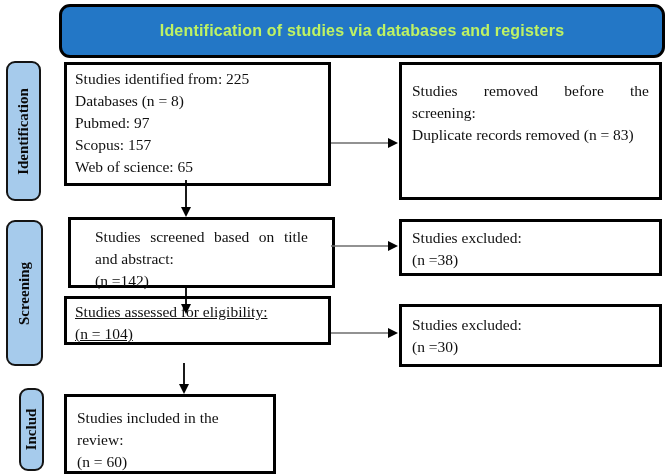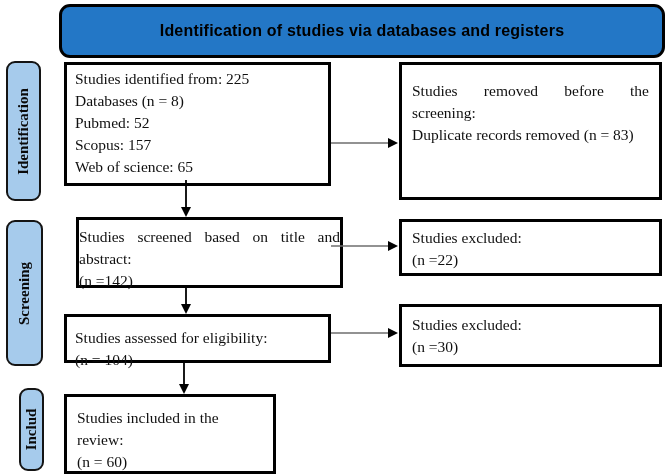--- a/index.html
+++ b/index.html
@@ -20,21 +20,21 @@
     left: 59px; top: 4px; width: 606px; height: 54px;
     background: var(--header_fill, #2377C6);
     border: 3px solid #000;
     border-radius: 11px;
     display: flex; align-items: center; justify-content: center;
   }
   .header-title {
     font-family: "Liberation Sans", sans-serif;
     font-weight: bold;
     font-size: 16px;
-    color: #000000;
+    color: #bef264;
     letter-spacing: 0.2px;
   }
   
   .stage {
     position: absolute;
     background: var(--stage_fill, #A6CBEC);
     border: 2px solid #141414;
     border-radius: 9px;
     display: flex; align-items: center; justify-content: center;
     overflow: visible;
@@ -54,23 +54,23 @@
     position: absolute;
     background: #ffffff;
     border: 3px solid #000;
     font-size: 15.5px;
     line-height: 22px;
     color: #101010;
   }
   .fbox p.just { text-align: justify; }
   .box-identified { left: 64px;  top: 62px;  width: 267px; height: 124px; padding: 3px 8px; }
   .box-removed    { left: 399px; top: 62px;  width: 263px; height: 138px; padding: 15px 10px; }
-  .box-screened   { left: 76px;  top: 217px; width: 267px; height: 71px;  padding: 6px 0; }
+  .box-screened   { left: 68px;  top: 217px; width: 267px; height: 71px;  padding: 6px 24px; }
   .box-excluded1  { left: 399px; top: 219px; width: 263px; height: 57px;  padding: 5px 10px; }
-  .box-assessed   { left: 64px;  top: 314px; width: 267px; height: 49px;  padding: 10px 8px; }
+  .box-assessed   { left: 64px;  top: 296px; width: 267px; height: 49px;  padding: 2px 8px; text-decoration: underline; }
   .box-excluded2  { left: 399px; top: 304px; width: 263px; height: 63px;  padding: 7px 10px; }
   .box-included   { left: 64px;  top: 394px; width: 212px; height: 80px;  padding: 10px 10px; }
   
   .arrows {
     position: absolute; left: 0; top: 0;
     width: 669px; height: 476px;
     pointer-events: none;
   }
 </style>
 </head>
@@ -88,21 +88,21 @@
   <div class="stage stage-screening">
     <span>Screening</span>
   </div>
   <div class="stage stage-included">
     <span>Includ</span>
   </div>
 
   <div class="fbox box-identified">
     <p>Studies identified from: 225</p>
     <p>Databases (n = 8)</p>
-    <p>Pubmed: 52</p>
+    <p>Pubmed: 97</p>
     <p>Scopus: 157</p>
     <p>Web of science: 65</p>
   </div>
 
   <div class="fbox box-screened">
     <p class="just">Studies screened based on title and abstract:</p>
     <p>(n =142)</p>
   </div>
 
   <div class="fbox box-assessed">
@@ -115,21 +115,21 @@
     <p>(n = 60)</p>
   </div>
 
   <div class="fbox box-removed">
     <p class="just">Studies removed before the screening:</p>
     <p class="just">Duplicate records removed (n = 83)</p>
   </div>
 
   <div class="fbox box-excluded1">
     <p>Studies excluded:</p>
-    <p>(n =22)</p>
+    <p>(n =38)</p>
   </div>
 
   <div class="fbox box-excluded2">
     <p>Studies excluded:</p>
     <p>(n =30)</p>
   </div>
 
   <svg class="arrows" viewBox="0 0 669 476" xmlns="http://www.w3.org/2000/svg">
 
     <g>

